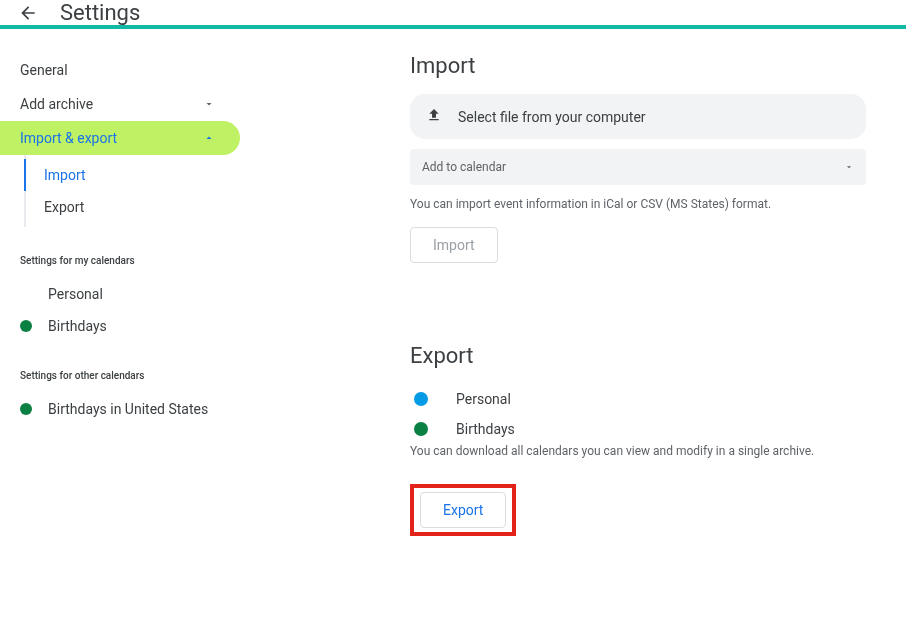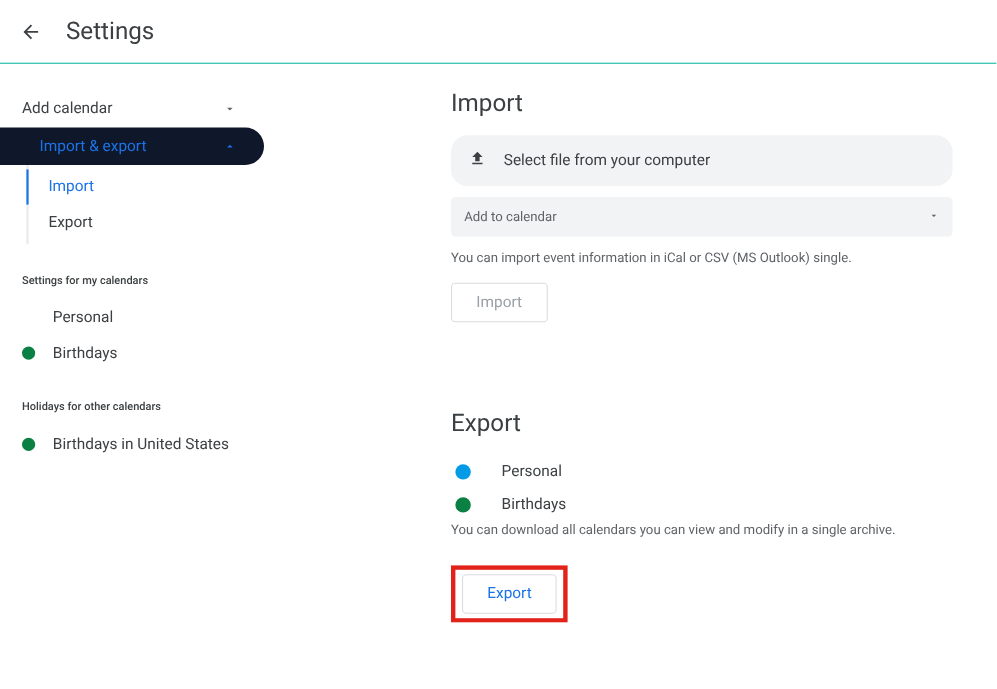--- a/index.html
+++ b/index.html
@@ -5,22 +5,22 @@
     * { margin: 0; padding: 0; box-sizing: border-box; }
     body {
       font-family: 'Google Sans', Roboto, Arial, sans-serif;
       background: #fff;
       color: #3c4043;
       font-size: 14px;
     }
     .header {
       display: flex;
       align-items: center;
-      padding: 16px 16px;
-      border-bottom: 1px solid #14b8a6;
+      padding: 0 16px;
+      border-bottom: 4px solid #14b8a6;
       gap: 20px;
     }
     .back-icon {
       width: 24px;
       height: 24px;
       display: flex;
       align-items: center;
       justify-content: center;
       cursor: pointer;
     }
@@ -45,25 +45,25 @@
       cursor: pointer;
       color: #3c4043;
     }
     .nav-item.expandable {
       display: flex;
       align-items: center;
       justify-content: space-between;
       padding-right: 24px;
     }
     .nav-item.active-section {
-      background: #0f172a;
+      background: #bef264;
       color: #1a73e8;
       border-radius: 0 20px 20px 0;
       margin-left: -20px;
-      padding-left: 36px;
+      padding-left: 20px;
     }
     .chevron {
       width: 14px;
       height: 14px;
       display: flex;
       align-items: center;
       justify-content: center;
     }
     .chevron svg { width: 12px; height: 12px; fill: #5f6368; }
     .nav-item.active-section .chevron svg { fill: #1a73e8; }
@@ -192,22 +192,25 @@
   <div class="back-icon">
     <svg viewBox="0 0 24 24">
         <path d="M20 11H7.83l5.59-5.59L12 4l-8 8 8 8 1.41-1.41L7.83 13H20v-2z"></path>
       </svg>
   </div>
   <div class="page-title">Settings</div>
 </div>
 
 <div class="container">
   <div class="sidebar">
+    <div class="nav-item">
+      <span>General</span>
+    </div>
     <div class="nav-item expandable">
-      <span>Add calendar</span>
+      <span>Add archive</span>
       <span class="chevron">
         <svg viewBox="0 0 24 24">
             <path d="M7 10l5 5 5-5z"></path>
           </svg>
       </span>
     </div>
     <div class="nav-item expandable active-section">
       <span>Import &amp; export</span>
       <span class="chevron">
         <svg viewBox="0 0 24 24">
@@ -227,21 +230,21 @@
     <div class="section-header">Settings for my calendars</div>
     <div class="cal-item">
       <span class="cal-dot" style="#039be5"></span>
       <span>Personal</span>
     </div>
     <div class="cal-item">
       <span class="cal-dot" style="background:#0b8043"></span>
       <span>Birthdays</span>
     </div>
 
-    <div class="section-header">Holidays for other calendars</div>
+    <div class="section-header">Settings for other calendars</div>
     <div class="cal-item">
       <span class="cal-dot" style="background:#0b8043"></span>
       <span>Birthdays in United States</span>
     </div>
   </div>
 
   <div class="main">
     <div>
       <div class="main-section-title">Import</div>
       <div class="file-select">
@@ -253,21 +256,21 @@
         <span>Select file from your computer</span>
       </div>
       <div class="dropdown">
         <span class="dropdown-label">Add to calendar</span>
         <span class="dropdown-arrow">
           <svg viewBox="0 0 24 24">
               <path d="M7 10l5 5 5-5z"></path>
             </svg>
         </span>
       </div>
-      <div class="help-text">You can import event information in iCal or CSV (MS Outlook) single.</div>
+      <div class="help-text">You can import event information in iCal or CSV (MS States) format.</div>
       <button class="btn disabled">
         <span>Import</span>
       </button>
     </div>
 
     <div class="export-section">
       <div class="main-section-title">Export</div>
       <div class="export-cal">
         <span class="export-dot" style="background:#039be5"></span>
         <span>Personal</span>

